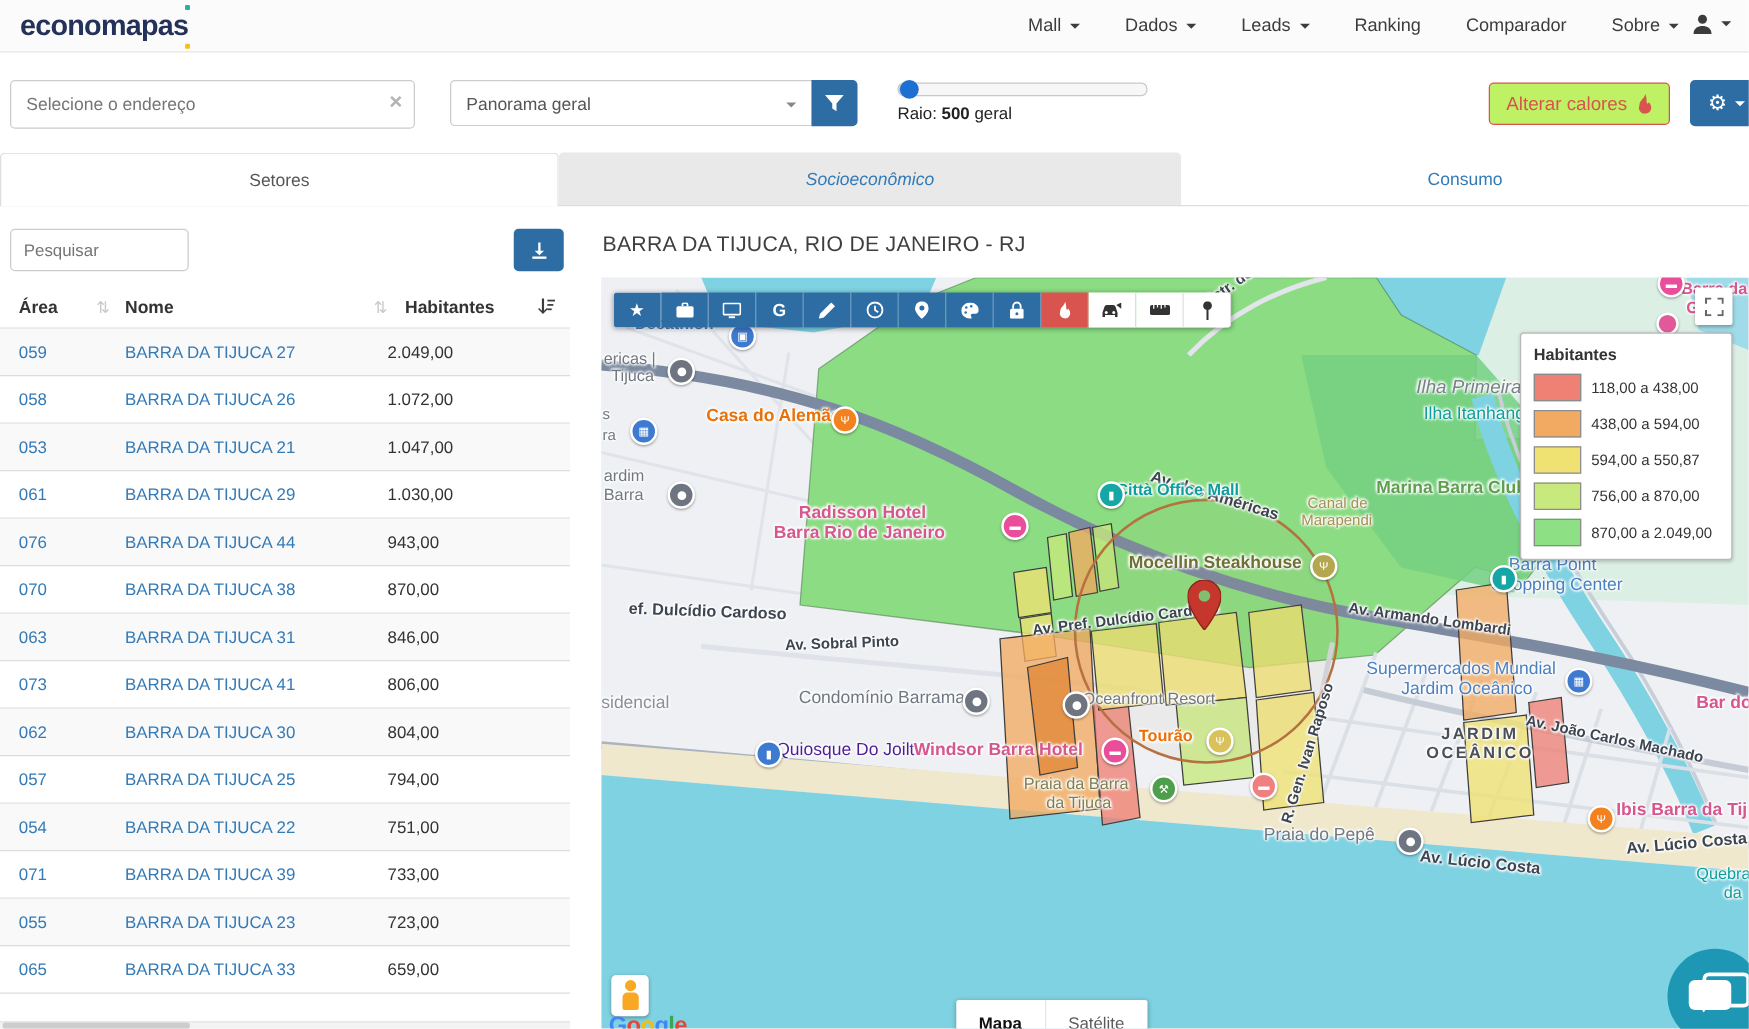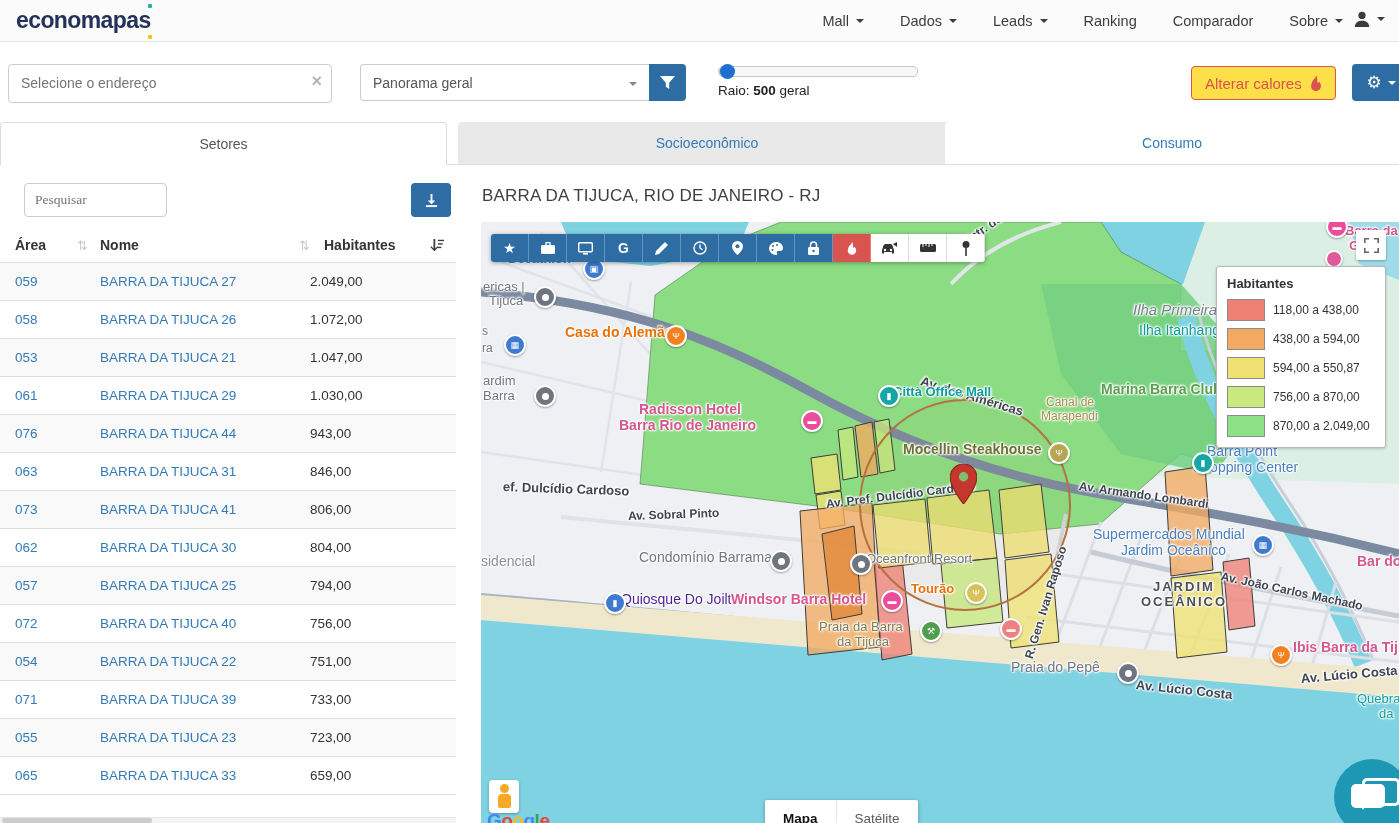--- a/index.html
+++ b/index.html
@@ -20,33 +20,33 @@
   .addr-clear{position:absolute;right:9px;top:6px;font-size:18px;font-weight:bold;color:#b3b3b3;cursor:pointer;}
   .select-group{position:absolute;left:360px;top:64px;display:flex;height:37px;}
   .panorama-select{width:289px;height:37px;border:1px solid #ccc;border-right:none;border-radius:4px 0 0 4px;background:#fff;display:flex;align-items:center;padding-left:12px;font-size:14px;color:#555;cursor:pointer;box-sizing:border-box;position:relative;}
   .panorama-select .caret{position:absolute;right:12px;top:17px;border-top-color:#888;}
   .filter-btn{width:37px;height:37px;background:#2e6da4;border-radius:0 4px 4px 0;display:flex;align-items:center;justify-content:center;cursor:pointer;}
   .slider-wrap{position:absolute;left:718px;top:66px;width:198px;}
   .slider-track{position:relative;width:198px;height:9px;background:#f7f7f7;border:1px solid #c8c8c8;border-radius:5px;cursor:pointer;}
   .slider-fill{position:absolute;left:0;top:0;height:9px;width:12px;background:#9ec7f0;border-radius:5px 0 0 5px;}
   .slider-thumb{position:absolute;left:1px;top:-3px;width:15px;height:15px;background:#1d6fd1;border-radius:50%;cursor:pointer;}
   .radius-label{position:absolute;left:718px;top:83px;font-size:13.5px;color:#222;}
-  .alterar-btn{position:absolute;left:1191px;top:66px;height:32px;padding:0 13px;border:1px solid #d9534f;border-radius:4px;background:#fde047;color:#d9534f;font-size:15px;display:flex;align-items:center;gap:7px;cursor:pointer;}
+  .alterar-btn{position:absolute;left:1191px;top:66px;height:32px;padding:0 13px;border:1px solid #d9534f;border-radius:4px;background:#bef264;color:#d9534f;font-size:15px;display:flex;align-items:center;gap:7px;cursor:pointer;}
   .gear-btn{position:absolute;left:1352px;top:64px;width:58px;height:37px;background:#2e6da4;border-radius:4px;display:flex;align-items:center;justify-content:center;gap:6px;cursor:pointer;}
   .gear-glyph{color:#fff;font-size:17px;line-height:1;}
   .caret-white{width:0;height:0;border-left:4px solid transparent;border-right:4px solid transparent;border-top:4px solid #fff;}
   
   .tabs{position:absolute;left:0;top:122px;width:1399px;height:43px;}
   .tabline{position:absolute;left:0;top:42px;width:1399px;height:1px;background:#ddd;}
   .tab{position:absolute;top:0;height:42px;display:flex;align-items:center;justify-content:center;font-size:14px;color:#337ab7;cursor:pointer;border-radius:4px 4px 0 0;}
   .tab.t0{left:0;width:447px;background:#fff;border:1px solid #ddd;border-bottom:none;height:43px;color:#555;z-index:2;box-sizing:border-box;}
-  .tab.t1{left:458px;width:498px;background:#e9e9e9;}
+  .tab.t1{left:447px;width:498px;background:#e9e9e9;font-style:italic;}
   .tab.t2{left:945px;width:454px;background:#fff;}
   
-  .search-input{position:absolute;left:24px;top:183px;width:143px;height:34px;border:1px solid #ccc;border-radius:4px;padding:0 10px;font-size:13.5px;font-family:Liberation Serif, serif;color:#555;box-sizing:border-box;outline:none;}
+  .search-input{position:absolute;left:8px;top:183px;width:143px;height:34px;border:1px solid #ccc;border-radius:4px;padding:0 10px;font-size:13.5px;font-family:Liberation Sans, sans-serif;color:#555;box-sizing:border-box;outline:none;}
   .download-btn{position:absolute;left:411px;top:183px;width:40px;height:34px;background:#2e6da4;border-radius:4px;display:flex;align-items:center;justify-content:center;cursor:pointer;}
   .tbl{position:absolute;left:0;top:228px;width:456px;font-size:13.5px;}
   .tbl-head{display:flex;height:34px;align-items:center;font-weight:bold;font-size:14px;color:#333;border-bottom:1px solid #ddd;}
   .th1{width:100px;padding-left:15px;box-sizing:border-box;display:flex;align-items:center;justify-content:space-between;padding-right:12px;cursor:pointer;}
   .th2{width:210px;display:flex;align-items:center;justify-content:space-between;padding-right:14px;cursor:pointer;}
   .th3{flex:1;display:flex;align-items:center;justify-content:space-between;padding-right:12px;cursor:pointer;}
   .sort-idle{color:#c9c9c9;font-size:13px;font-weight:normal;}
   .row{display:flex;height:37px;align-items:center;border-bottom:1px solid #ddd;}
   .row:nth-child(odd){background:#f9f9f9;}
   .cell1{width:100px;padding-left:15px;box-sizing:border-box;}
@@ -224,43 +224,43 @@
         <div class="cell1"><span class="lnk">061</span></div>
         <div class="cell2"><span class="lnk">BARRA DA TIJUCA 29</span></div>
         <div class="cell3">1.030,00</div>
       </div>
       <div class="row">
         <div class="cell1"><span class="lnk">076</span></div>
         <div class="cell2"><span class="lnk">BARRA DA TIJUCA 44</span></div>
         <div class="cell3">943,00</div>
       </div>
       <div class="row">
+        <div class="cell1"><span class="lnk">070</span></div>
+        <div class="cell2"><span class="lnk">BARRA DA TIJUCA 38</span></div>
+        <div class="cell3">870,00</div>
+      </div>
+      <div class="row">
         <div class="cell1"><span class="lnk">063</span></div>
         <div class="cell2"><span class="lnk">BARRA DA TIJUCA 31</span></div>
         <div class="cell3">846,00</div>
       </div>
       <div class="row">
         <div class="cell1"><span class="lnk">073</span></div>
         <div class="cell2"><span class="lnk">BARRA DA TIJUCA 41</span></div>
         <div class="cell3">806,00</div>
       </div>
       <div class="row">
         <div class="cell1"><span class="lnk">062</span></div>
         <div class="cell2"><span class="lnk">BARRA DA TIJUCA 30</span></div>
         <div class="cell3">804,00</div>
       </div>
       <div class="row">
         <div class="cell1"><span class="lnk">057</span></div>
         <div class="cell2"><span class="lnk">BARRA DA TIJUCA 25</span></div>
         <div class="cell3">794,00</div>
-      </div>
-      <div class="row">
-        <div class="cell1"><span class="lnk">072</span></div>
-        <div class="cell2"><span class="lnk">BARRA DA TIJUCA 40</span></div>
-        <div class="cell3">756,00</div>
       </div>
       <div class="row">
         <div class="cell1"><span class="lnk">054</span></div>
         <div class="cell2"><span class="lnk">BARRA DA TIJUCA 22</span></div>
         <div class="cell3">751,00</div>
       </div>
       <div class="row">
         <div class="cell1"><span class="lnk">071</span></div>
         <div class="cell2"><span class="lnk">BARRA DA TIJUCA 39</span></div>
         <div class="cell3">733,00</div>

